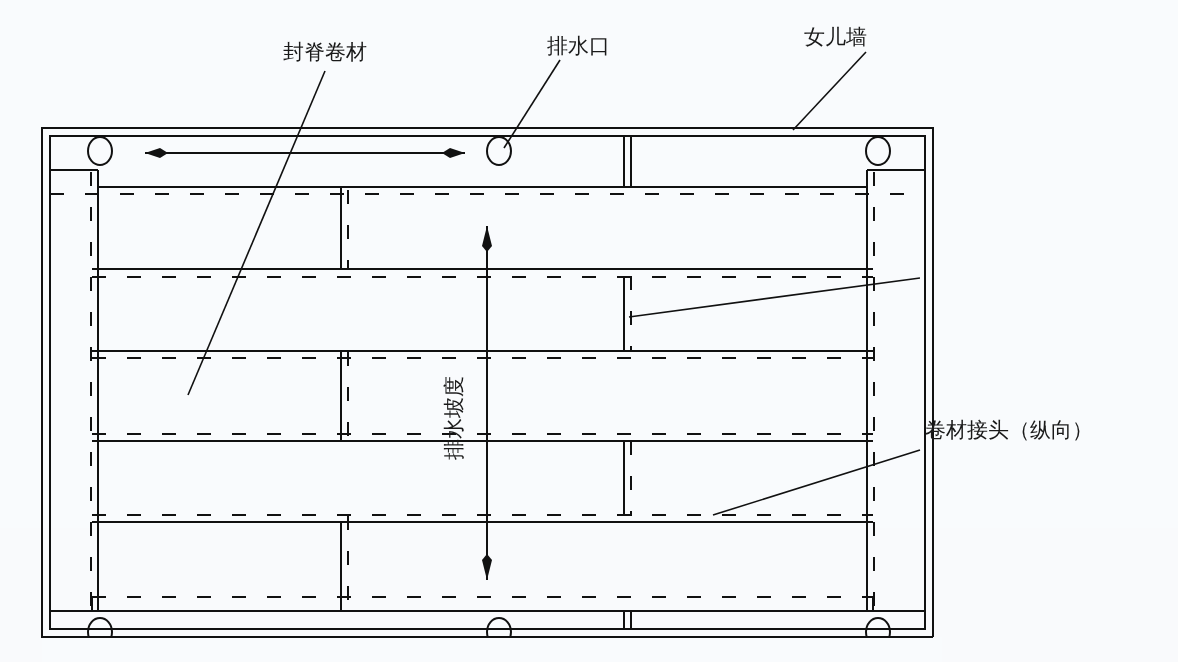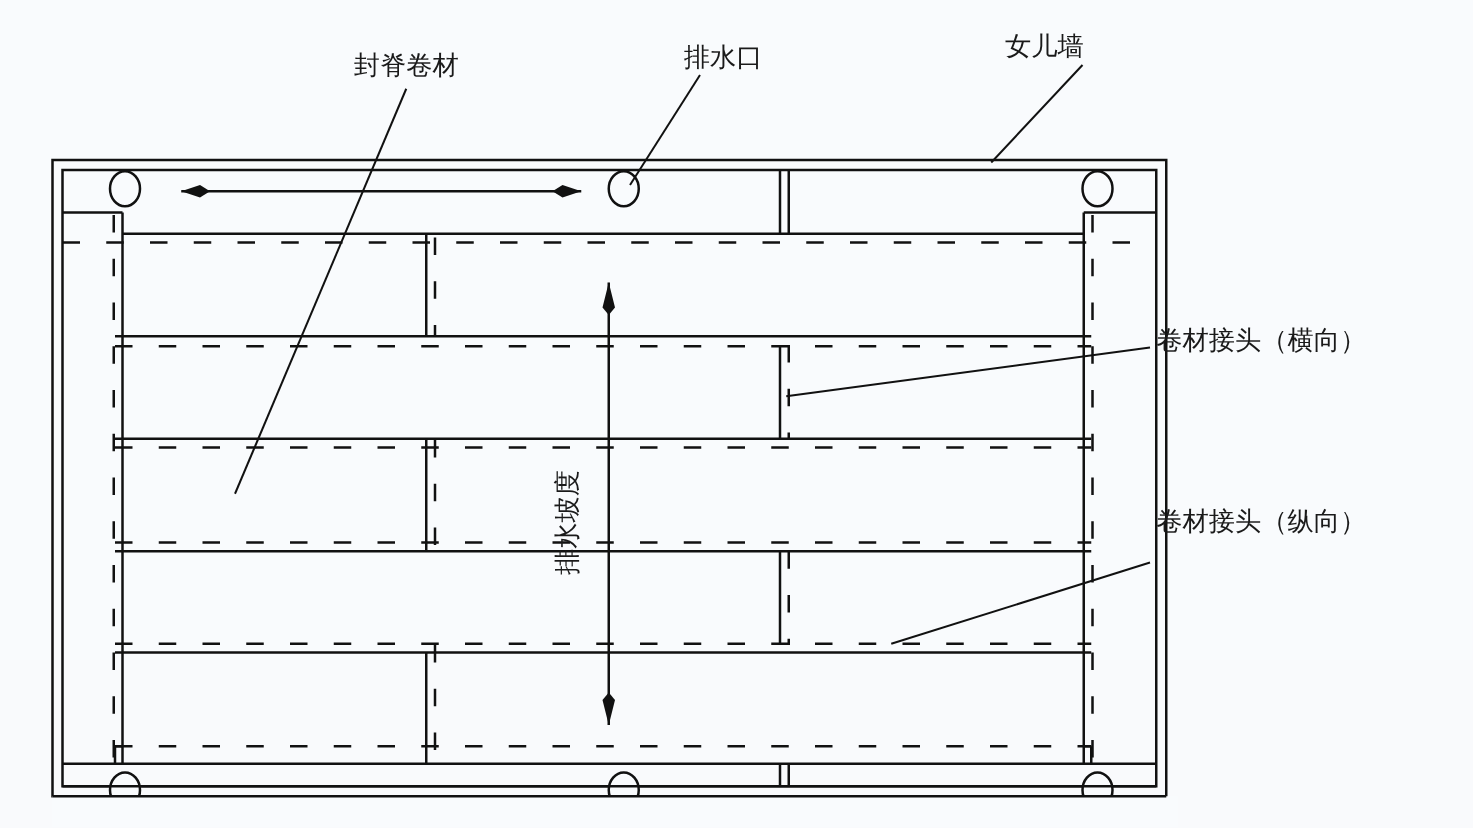--- a/index.html
+++ b/index.html
@@ -99,16 +99,15 @@
       <line x1="560" y1="60" x2="504" y2="148"></line>
       <line x1="866" y1="52" x2="793" y2="130"></line>
       <line x1="920" y1="278" x2="629" y2="317"></line>
       <line x1="920" y1="450" x2="713" y2="515"></line>
     </g>
   </svg>
 
   <div class="lbl" style="left:283px; top:38px;">封脊卷材</div>
   <div class="lbl" style="left:547px; top:32px;">排水口</div>
   <div class="lbl" style="left:804px; top:23px;">女儿墙</div>
-  <div class="lbl" style="left:925px; top:258px;">卷材接头（横向）</div>
-  <div class="lbl" style="left:925px; top:403px;">卷材接头（纵向）</div>
+  <div class="lbl" style="left:925px; top:416px;">卷材接头（纵向）</div>
   <div class="lbl-vert" style="left:440px; top:460px;">排水坡度</div>
 </div>
 
 </body></html>

